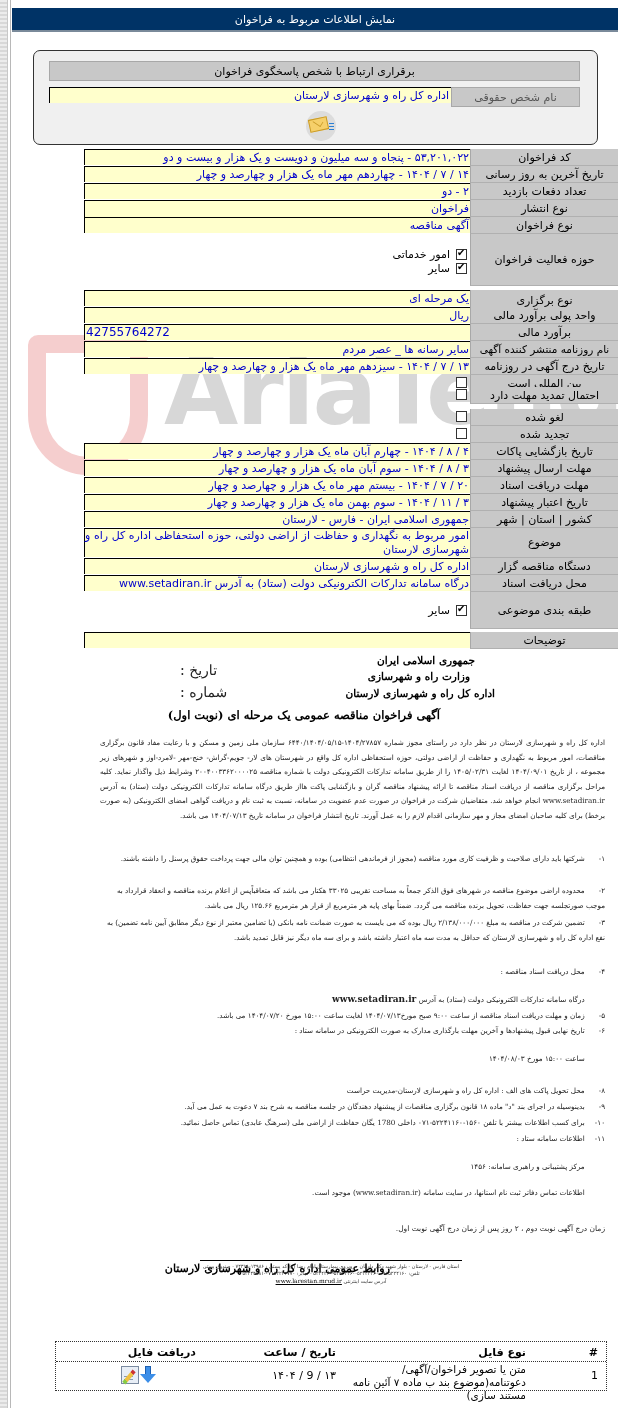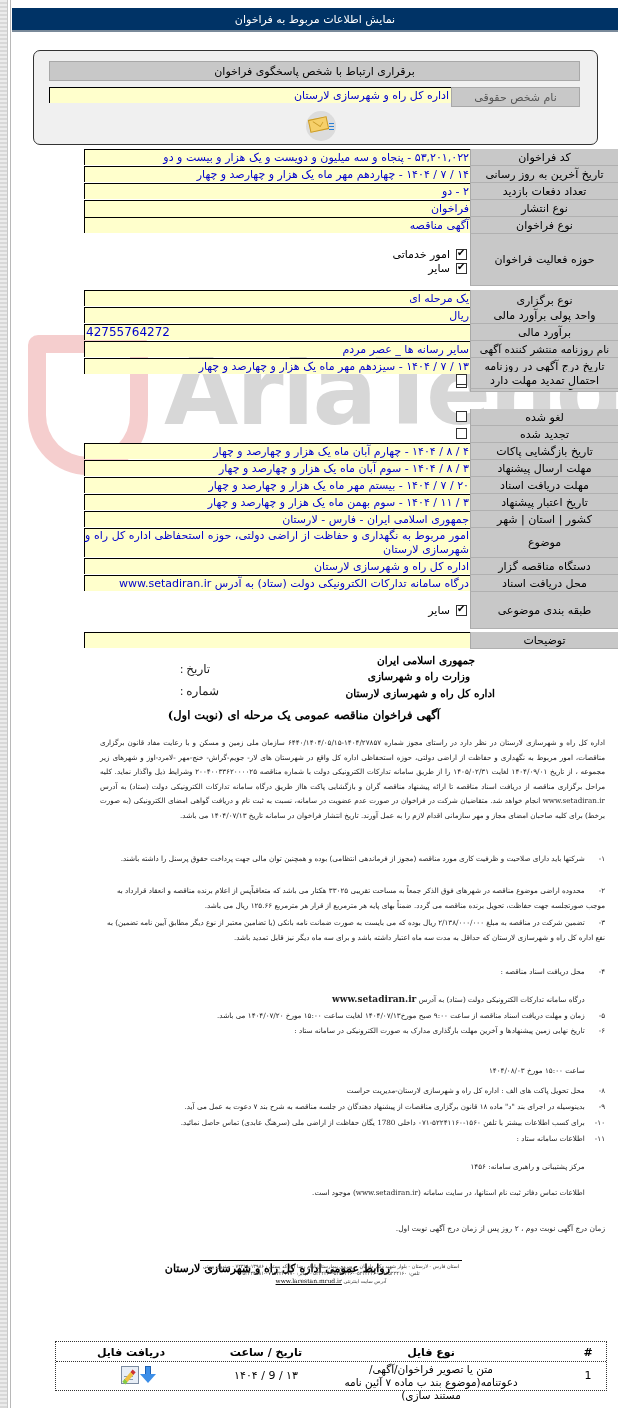--- a/index.html
+++ b/index.html
@@ -27,32 +27,32 @@
   .cb.checked::after { content: "✔"; position: absolute; left: 0; top: -3px; font-size: 10px; color: #000; }
   .cb-line { position: absolute; right: 3px; display: flex; align-items: center; gap: 6px; font-size: 11px; }
   .cb-single { position: absolute; right: 3px; top: 2px; }
 
   .watermark { position: absolute; left: 14px; top: 335px; width: 600px; height: 180px; pointer-events: none; }
   .wm-shield { position: absolute; left: 14px; top: 0; width: 120px; height: 140px; border: 18px solid rgba(220,80,80,0.28); border-radius: 10px 10px 60px 60px; }
   .wm-text { position: absolute; left: 150px; top: 0; font-size: 96px; font-weight: bold; color: rgba(150,150,150,0.38); font-family: "DejaVu Sans", sans-serif; direction: ltr; letter-spacing: -2px; }
 
   .doc { position: absolute; left: 100px; top: 650px; width: 505px; height: 680px; font-family: "DejaVu Serif", serif; color: #222; }
   .doc .hd { position: absolute; font-weight: bold; font-size: 11px; color: #000; white-space: nowrap; }
-  .doc .meta { position: absolute; font-size: 12px; color: #222; font-family: Liberation Serif, serif; }
+  .doc .meta { position: absolute; font-size: 14px; color: #222; }
   .doc .para { position: absolute; right: 0; font-size: 7.2px; line-height: 14.5px; text-align: justify; width: 505px; }
   .doc .item { position: absolute; right: 0; font-size: 7.2px; line-height: 14.5px; width: 505px; }
   .doc .num { display: inline-block; width: 18px; text-align: right; }
   .doc .line { position: absolute; left: 100px; top: 610px; width: 262px; height: 1px; background: #000; }
   .doc .foot { position: absolute; left: 100px; width: 262px; font-size: 5px; text-align: center; color: #333; }
   .underline { text-decoration: underline; font-weight: bold; font-size: 9px; }
 
   .files { position: absolute; left: 55px; top: 1341px; width: 552px; height: 50px; border: 1px dotted #333; }
   .files .hrow { position: absolute; left: 0; top: 4px; width: 100%; height: 16px; font-weight: bold; font-size: 11px; border-bottom: 1px dotted #333; }
   .files .drow { position: absolute; left: 0; top: 21px; width: 100%; height: 28px; font-size: 11px; }
-  .files .c { position: absolute; text-align: center; }
+  .files .c { position: absolute; }
   .icon-dl { position: absolute; width: 14px; height: 18px; }
   .icon-dl .shaft { position: absolute; left: 4px; top: 0; width: 6px; height: 9px; background: #3c8ee8; border: 1px solid #1e5fb0; }
   .icon-dl .head { position: absolute; left: -1px; top: 8px; width: 0; height: 0; border-left: 8px solid transparent; border-right: 8px solid transparent; border-top: 9px solid #3c8ee8; }
   .icon-edit { position: absolute; width: 18px; height: 18px; background: #e8eef6; border: 1px solid #7a8aa0; }
   .icon-edit .pen { position: absolute; left: 5px; top: 2px; width: 4px; height: 16px; background: linear-gradient(#cc3333 0 20%, #f0c040 20% 80%, #88cc44 80%); transform: rotate(40deg); }
   .icon-edit .lines { position: absolute; left: 2px; top: 9px; width: 9px; height: 6px; background: repeating-linear-gradient(180deg, #8a9ab0 0 1px, transparent 1px 3px); }
 </style>
 </head>
 <body>
 
@@ -130,21 +130,21 @@
 <div class="row" style="top:358px;height:17px">
   <div class="lbl" style="height:17px">تاریخ درج آگهی در روزنامه</div>
   <div class="val" style="height:16px">۱۳ / ۷ / ۱۴۰۴ - سیزدهم مهر ماه یک هزار و چهارصد و چهار</div>
 </div>
 <div class="row" style="top:375px;height:17px">
   <div class="lbl" style="height:17px">بین المللی است</div>
   <div class="chk-area" style="height:17px">
       <span class="cb cb-single"></span>
     </div>
 </div>
-<div class="row" style="top:372px;height:17px">
+<div class="row" style="top:387px;height:17px">
   <div class="lbl" style="height:17px">احتمال تمدید مهلت دارد</div>
   <div class="chk-area" style="height:17px">
       <span class="cb cb-single"></span>
     </div>
 </div>
 <div class="row" style="top:409px;height:17px">
   <div class="lbl" style="height:17px">لغو شده</div>
   <div class="chk-area" style="height:17px">
       <span class="cb cb-single"></span>
     </div>
@@ -210,22 +210,22 @@
   <div class="meta" style="left:80px;top:34px">شماره :</div>
 
   <div class="para" style="top:86px">اداره کل راه و شهرسازی لارستان در نظر دارد در راستای مجوز شماره ۱۴۰۴/۲۷۸۵۷-۶۴۴۰/۱۴۰۴/۰۵/۱۵ سازمان ملی زمین و مسکن و با رعایت مفاد قانون برگزاری مناقصات، امور مربوط به نگهداری و حفاظت از اراضی دولتی، حوزه استحفاظی اداره کل واقع در شهرستان های لار- جویم-گراش- خنج-مهر -لامرد-اوز و شهرهای زیر مجموعه ، از تاریخ ۱۴۰۴/۰۹/۰۱ لغایت ۱۴۰۵/۰۲/۳۱ را از طریق سامانه تدارکات الکترونیکی دولت با شماره مناقصه ۲۰۰۴۰۰۳۳۶۲۰۰۰۰۲۵ وشرایط ذیل واگذار نماید. کلیه مراحل برگزاری مناقصه از دریافت اسناد مناقصه تا ارائه پیشنهاد مناقصه گران و بازگشایی پاکت هااز طریق درگاه سامانه تدارکات الکترونیکی دولت (ستاد) به آدرس www.setadiran.ir انجام خواهد شد. متقاضیان شرکت در فراخوان در صورت عدم عضویت در سامانه، نسبت به ثبت نام و دریافت گواهی امضای الکترونیکی (به صورت برخط) برای کلیه صاحبان امضای مجاز و مهر سازمانی اقدام لازم را به عمل آورند. تاریخ انتشار فراخوان در سامانه تاریخ ۱۴۰۴/۰۷/۱۳ می باشد.</div>
 
   <div class="item" style="top:202px"><span class="num">۱-</span> <span>شرکتها باید دارای صلاحیت و ظرفیت کاری مورد مناقصه (مجوز از فرماندهی انتظامی) بوده و همچنین توان مالی جهت پرداخت حقوق پرسنل را داشته باشند.</span></div>
   <div class="item" style="top:234px"><span class="num">۲-</span> <span>محدوده اراضی موضوع مناقصه در شهرهای فوق الذکر جمعاً به مساحت تقریبی ۳۳۰۲۵ هکتار می باشد که متعاقباًپس از اعلام برنده مناقصه و انعقاد قرارداد به موجب صورتجلسه جهت حفاظت، تحویل برنده مناقصه می گردد. ضمناً بهای پایه هر مترمربع از قرار هر مترمربع ۱۲۵.۶۶ ریال می باشد.</span></div>
   <div class="item" style="top:266px"><span class="num">۳-</span> <span>تضمین شرکت در مناقصه به مبلغ ۲/۱۳۸/۰۰۰/۰۰۰ ریال بوده که می بایست به صورت ضمانت نامه بانکی (یا تضامین معتبر از نوع دیگر مطابق آیین نامه تضمین) به نفع اداره کل راه و شهرسازی لارستان که حداقل به مدت سه ماه اعتبار داشته باشد و برای سه ماه دیگر نیز قابل تمدید باشد.</span></div>
   <div class="item" style="top:315px"><span class="num">۴-</span> <span>محل دریافت اسناد مناقصه :</span></div>
   <div class="item" style="top:342px"><span class="num"></span> <span>درگاه سامانه تدارکات الکترونیکی دولت (ستاد) به آدرس</span> <span class="underline" style="text-decoration:none">www.setadiran.ir</span></div>
   <div class="item" style="top:359px"><span class="num">۵-</span> <span>زمان و مهلت دریافت اسناد مناقصه از ساعت ۹:۰۰ صبح مورخ۱۴۰۴/۰۷/۱۳ لغایت ساعت ۱۵:۰۰ مورخ ۱۴۰۴/۰۷/۲۰ می باشد.</span></div>
-  <div class="item" style="top:374px"><span class="num">۶-</span> <span>تاریخ نهایی زمین پیشنهادها و آخرین مهلت بارگذاری مدارک به صورت الکترونیکی در سامانه ستاد :</span></div>
-  <div class="item" style="top:414px"><span class="num"></span> <span>ساعت ۱۵:۰۰ مورخ ۱۴۰۴/۰۸/۰۳</span></div>
+  <div class="item" style="top:374px"><span class="num">۶-</span> <span>تاریخ نهایی قبول پیشنهادها و آخرین مهلت بارگذاری مدارک به صورت الکترونیکی در سامانه ستاد :</span></div>
+  <div class="item" style="top:402px"><span class="num"></span> <span>ساعت ۱۵:۰۰ مورخ ۱۴۰۴/۰۸/۰۳</span></div>
   <div class="item" style="top:434px"><span class="num">۸-</span> <span>محل تحویل پاکت های الف : اداره کل راه و شهرسازی لارستان-مدیریت حراست</span></div>
   <div class="item" style="top:450px"><span class="num">۹-</span> <span>بدینوسیله در اجرای بند "د" ماده ۱۸ قانون برگزاری مناقصات از پیشنهاد دهندگان در جلسه مناقصه به شرح بند ۷ دعوت به عمل می آید.</span></div>
   <div class="item" style="top:466px"><span class="num">۱۰-</span> <span>برای کسب اطلاعات بیشتر با تلفن ۱۵۶۰-۵۲۲۴۱۱۶۰-۰۷۱ داخلی 1780 یگان حفاظت از اراضی ملی (سرهنگ عابدی) تماس حاصل نمائید.</span></div>
   <div class="item" style="top:482px"><span class="num">۱۱-</span> <span>اطلاعات سامانه ستاد :</span></div>
   <div class="item" style="top:510px"><span class="num"></span> <span>مرکز پشتیبانی و راهبری سامانه: ۱۴۵۶</span></div>
   <div class="item" style="top:536px"><span class="num"></span> <span>اطلاعات تماس دفاتر ثبت نام استانها، در سایت سامانه (www.setadiran.ir) موجود است.</span></div>
 
   <div class="item" style="top:572px;font-size:7.5px">زمان درج آگهی نوبت دوم ، ۲ روز پس از زمان درج آگهی نوبت اول.</div>
   <div class="hd" style="right:215px;top:612px;font-size:11px">روابط عمومی اداره کل راه و شهرسازی لارستان</div>
 

